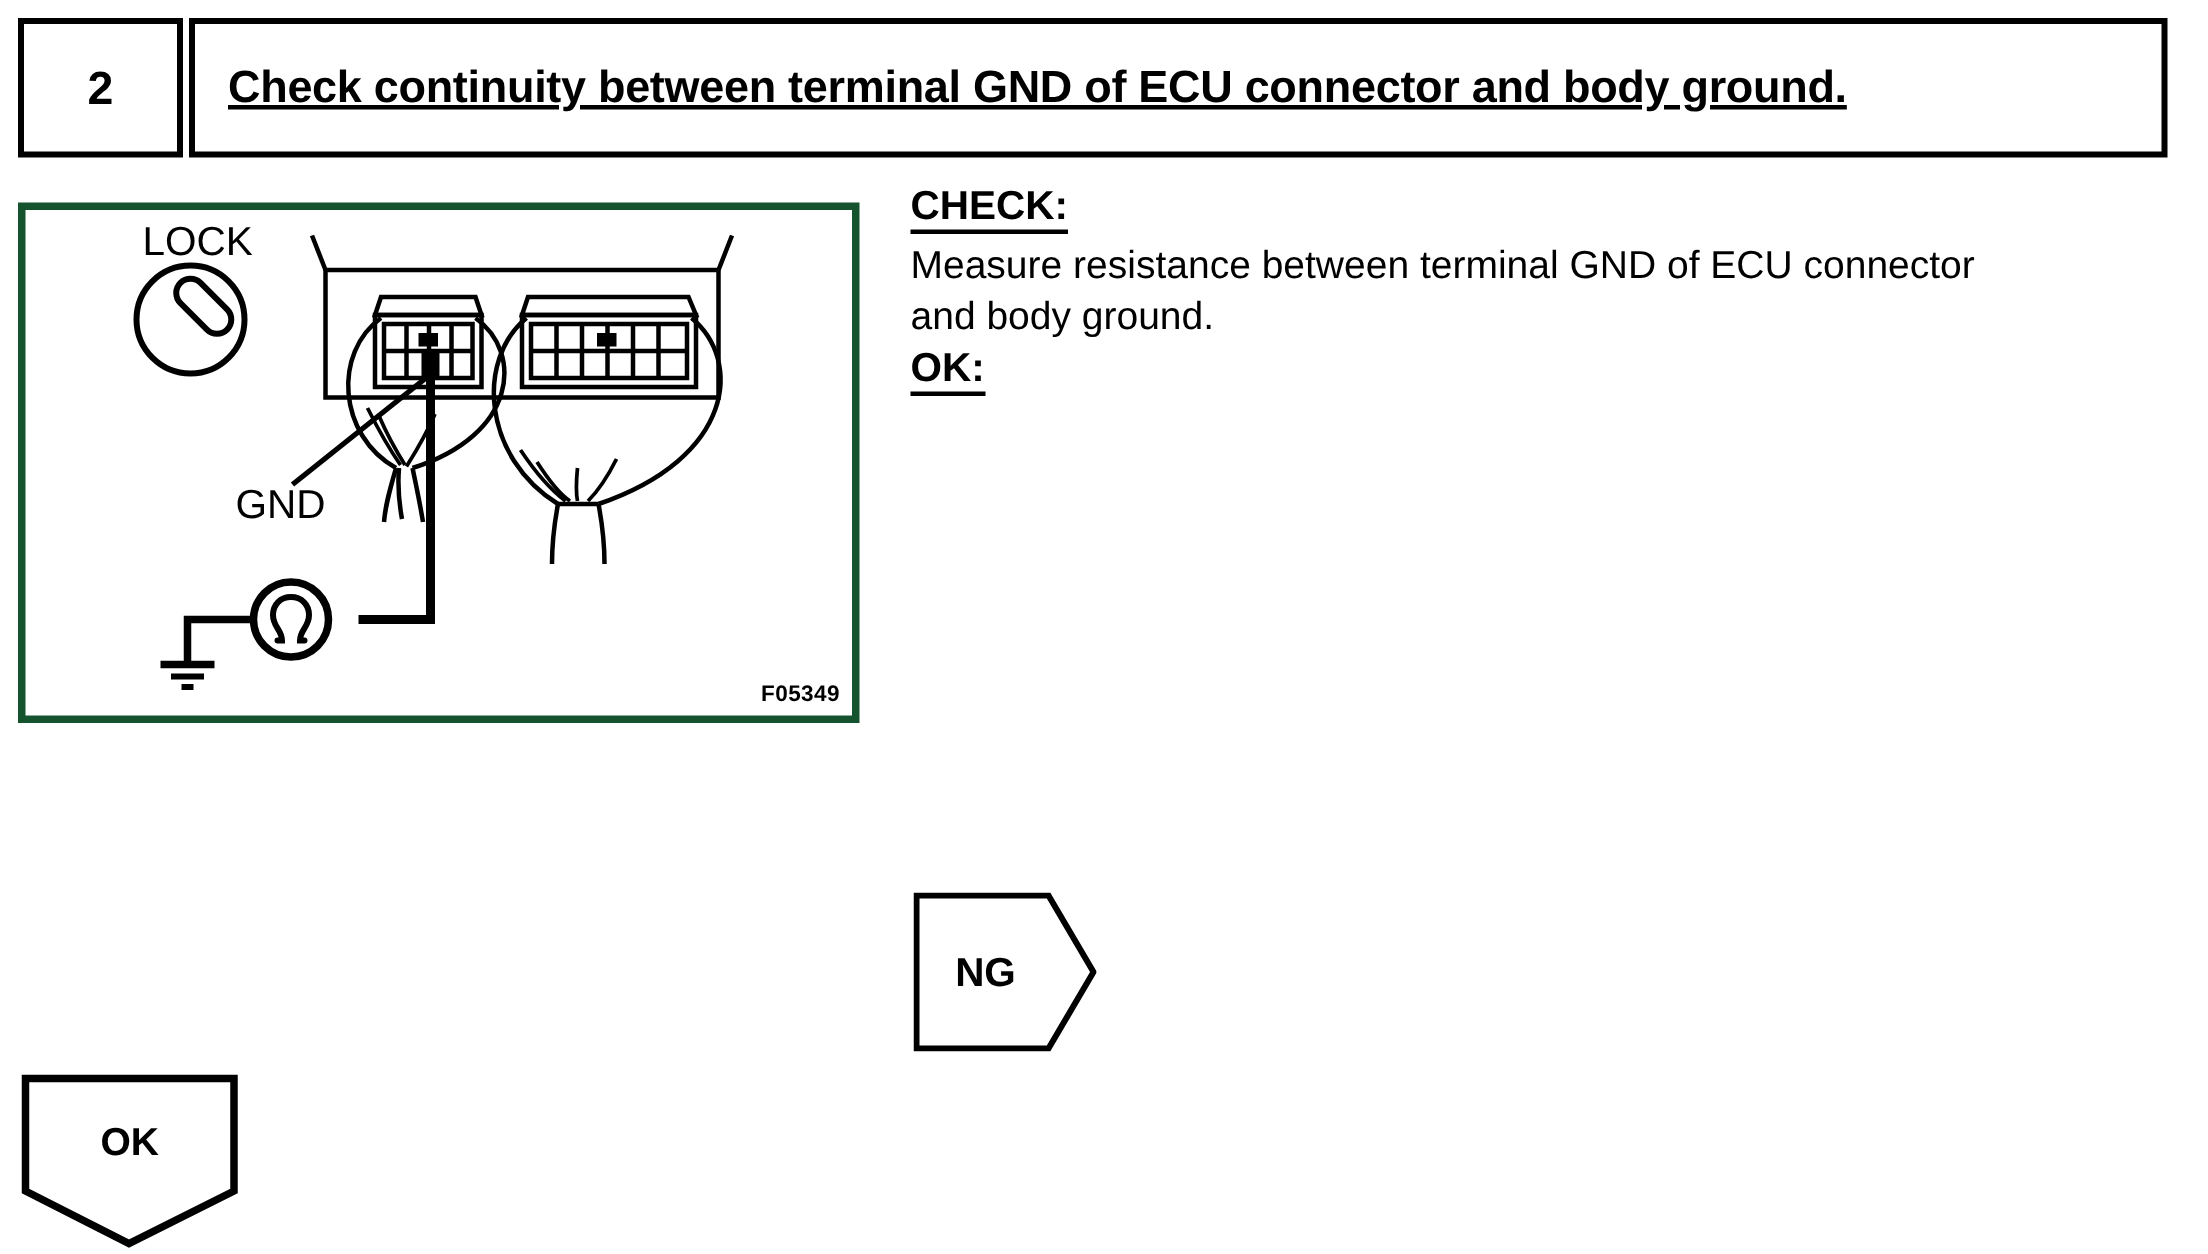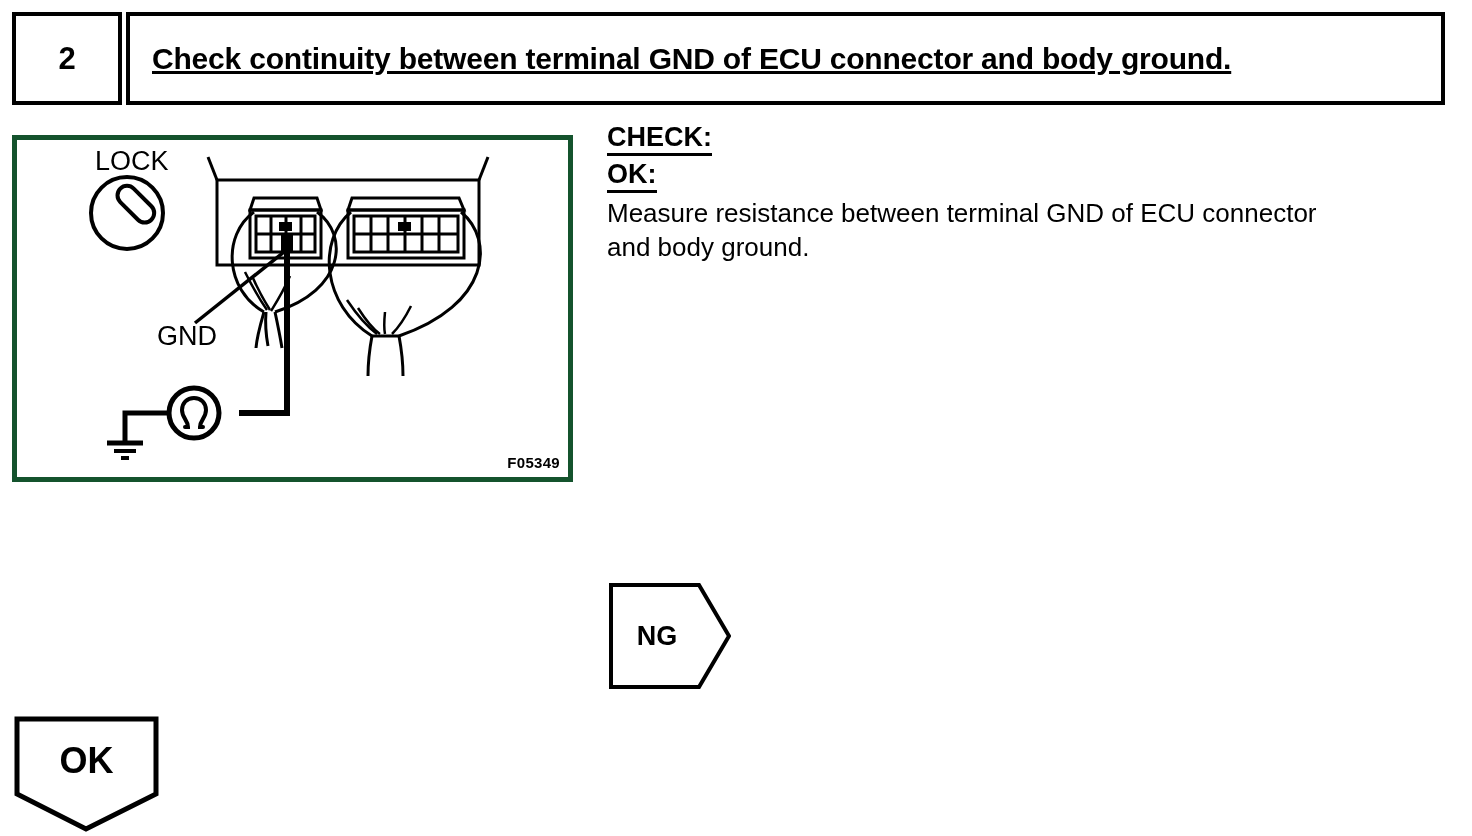--- a/index.html
+++ b/index.html
@@ -123,21 +123,21 @@
   }
   #spec-line .omega {
     font-weight: normal;
     font-size: 27px;
   }
 
   
   #ng-branch {
     position: absolute;
     left: 609px;
-    top: 583px;
+    top: 595px;
     width: 836px;
     height: 106px;
   }
   #ng-tag {
     position: absolute;
     left: 0;
     top: 0;
     width: 122px;
     height: 106px;
   }
@@ -183,21 +183,21 @@
   #ok-branch svg { display: block; }
   #ok-branch .ok-text {
     position: absolute;
     left: 0;
     top: 0;
     width: 145px;
     height: 90px;
     display: flex;
     align-items: center;
     justify-content: center;
-    font-size: 36px;
+    font-size: 26px;
     font-weight: bold;
   }
 </style>
 </head>
 <body>
 
 <div id="step-header">
   <div id="step-number-box">
     <span class="num">2</span>
   </div>
@@ -295,26 +295,26 @@
     <text x="78" y="30" font-family="Liberation Sans, sans-serif" font-size="27" font-weight="normal" fill="#000">LOCK</text>
     <text x="140" y="205" font-family="Liberation Sans, sans-serif" font-size="27" font-weight="normal" fill="#000">GND</text>
   </svg>
   <span id="figure-code">F05349</span>
 </div>
 
 <div id="check-block">
   <div>
     <span class="label-underlined">CHECK:</span>
   </div>
-  <div id="ok-label-wrap">
-    <span class="label-underlined">OK:</span>
-  </div>
   <div id="check-desc">
     <div class="body-line">Measure resistance between terminal GND of ECU connector</div>
     <div class="body-line">and body ground.</div>
+  </div>
+  <div id="ok-label-wrap">
+    <span class="label-underlined">OK:</span>
   </div>
 </div>
 
 <div id="ng-branch">
   <div id="ng-tag">
     <svg width="122" height="106" viewBox="0 0 122 106">
       <path d="M 2 2 L 90 2 L 120 53 L 90 104 L 2 104 Z" fill="#fff" stroke="#000" stroke-width="4" stroke-linejoin="miter"></path>
     </svg>
     <span class="ng-text">NG</span>
   </div>

